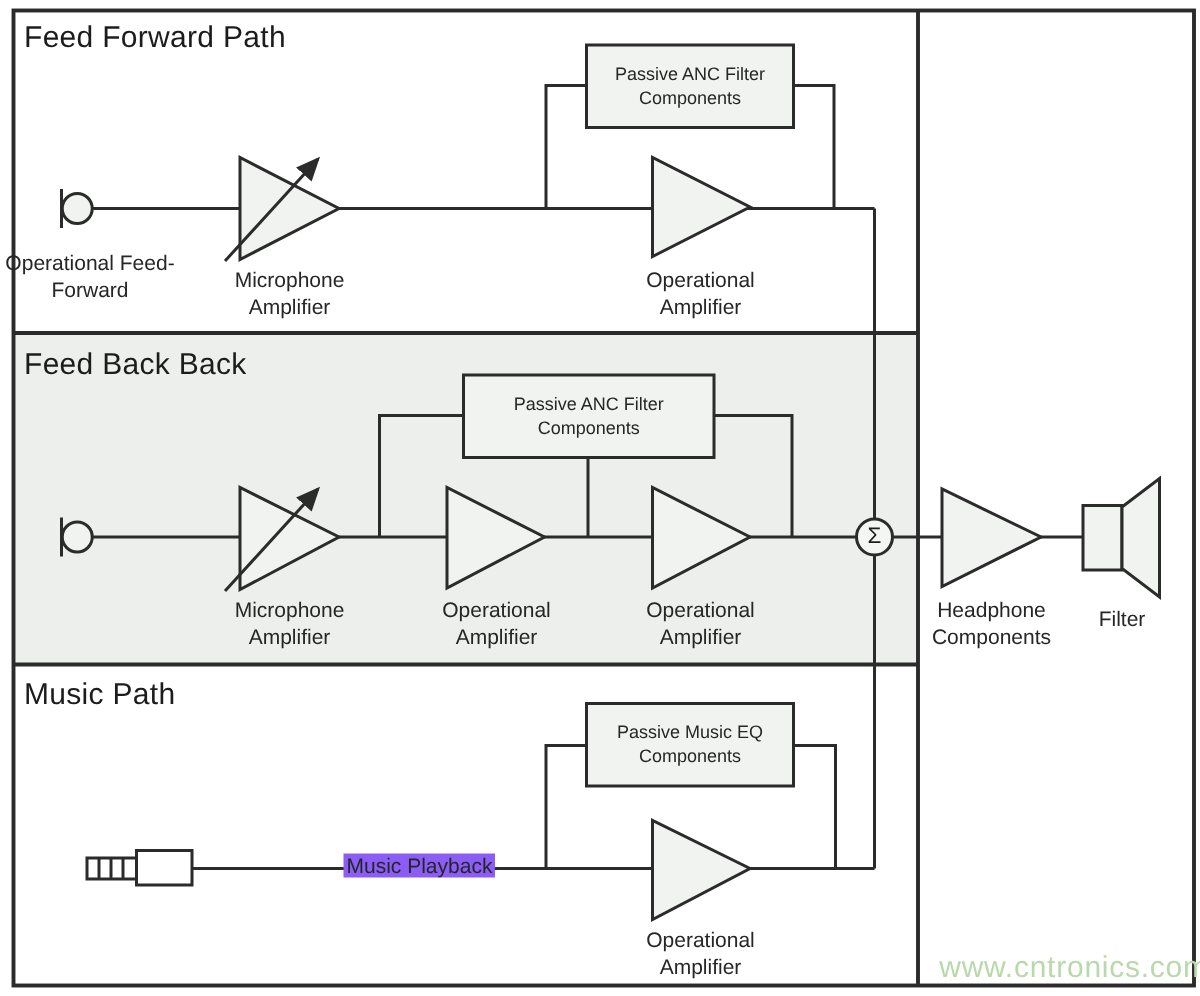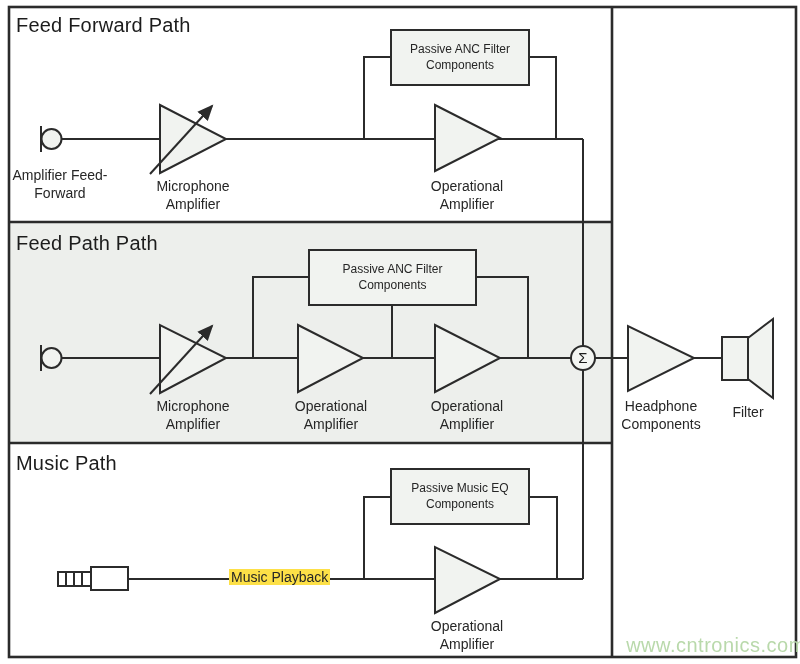--- a/index.html
+++ b/index.html
@@ -15,21 +15,21 @@
   .title{position:absolute;z-index:2;font-size:20px;color:#1c1c1c;letter-spacing:.2px;}
   .boxlbl{position:absolute;z-index:2;display:flex;align-items:center;justify-content:center;
           font-size:12px;line-height:1.3;text-align:center;}
   #sum-node{
     position:absolute;z-index:3;left:570px;top:345px;width:26px;height:26px;
     box-sizing:border-box;border:2px solid #2b2b2b;border-radius:50%;
     background:#f4f6f3;font-size:15px;line-height:21px;text-align:center;color:#1c1c1c;
   }
   #music-playback-label{
     position:absolute;z-index:2;left:229px;top:569px;font-size:14px;
-    background:#fde047;padding:0 2px;white-space:nowrap;
+    background:#8b5cf6;padding:0 2px;white-space:nowrap;
   }
   #watermark{
     position:absolute;z-index:2;left:613px;top:634px;width:182px;
     font-size:20px;color:#b9d9ab;text-align:center;letter-spacing:.5px;padding-left:12px;
   }
 </style>
 </head>
 <body>
 
 <div id="canvas">
@@ -106,24 +106,24 @@
       <polygon points="628,326 628,391 694,358" fill="#f1f3f0"></polygon>
       <line x1="694" y1="358" x2="722" y2="358"></line>
       <g>
         <rect x="722" y="337" width="26" height="43" fill="#f1f3f0"></rect>
         <polygon points="748,338 773,319 773,398 748,379" fill="#f1f3f0"></polygon>
       </g>
     </g>
   </svg>
 
   <div class="title" style="left:16px;top:14px;">Feed Forward Path</div>
-  <div class="title" style="left:16px;top:232px;">Feed Path Path</div>
+  <div class="title" style="left:16px;top:232px;">Feed Back Back</div>
   <div class="title" style="left:16px;top:452px;">Music Path</div>
 
-  <div class="lbl" style="left:3px;top:166px;width:114px;">Amplifier Feed-Forward</div>
+  <div class="lbl" style="left:3px;top:166px;width:114px;">Operational Feed-Forward</div>
   <div class="lbl" style="left:136px;top:177px;width:114px;">Microphone Amplifier</div>
   <div class="boxlbl" style="left:391px;top:30px;width:138px;height:55px;">Passive ANC Filter Components</div>
   <div class="lbl" style="left:410px;top:177px;width:114px;">Operational Amplifier</div>
 
   <div class="lbl" style="left:136px;top:397px;width:114px;">Microphone Amplifier</div>
   <div class="boxlbl" style="left:309px;top:250px;width:167px;height:55px;">Passive ANC Filter Components</div>
   <div class="lbl" style="left:274px;top:397px;width:114px;">Operational Amplifier</div>
   <div class="lbl" style="left:410px;top:397px;width:114px;">Operational Amplifier</div>
 
   <div id="music-playback-label">Music Playback</div>

